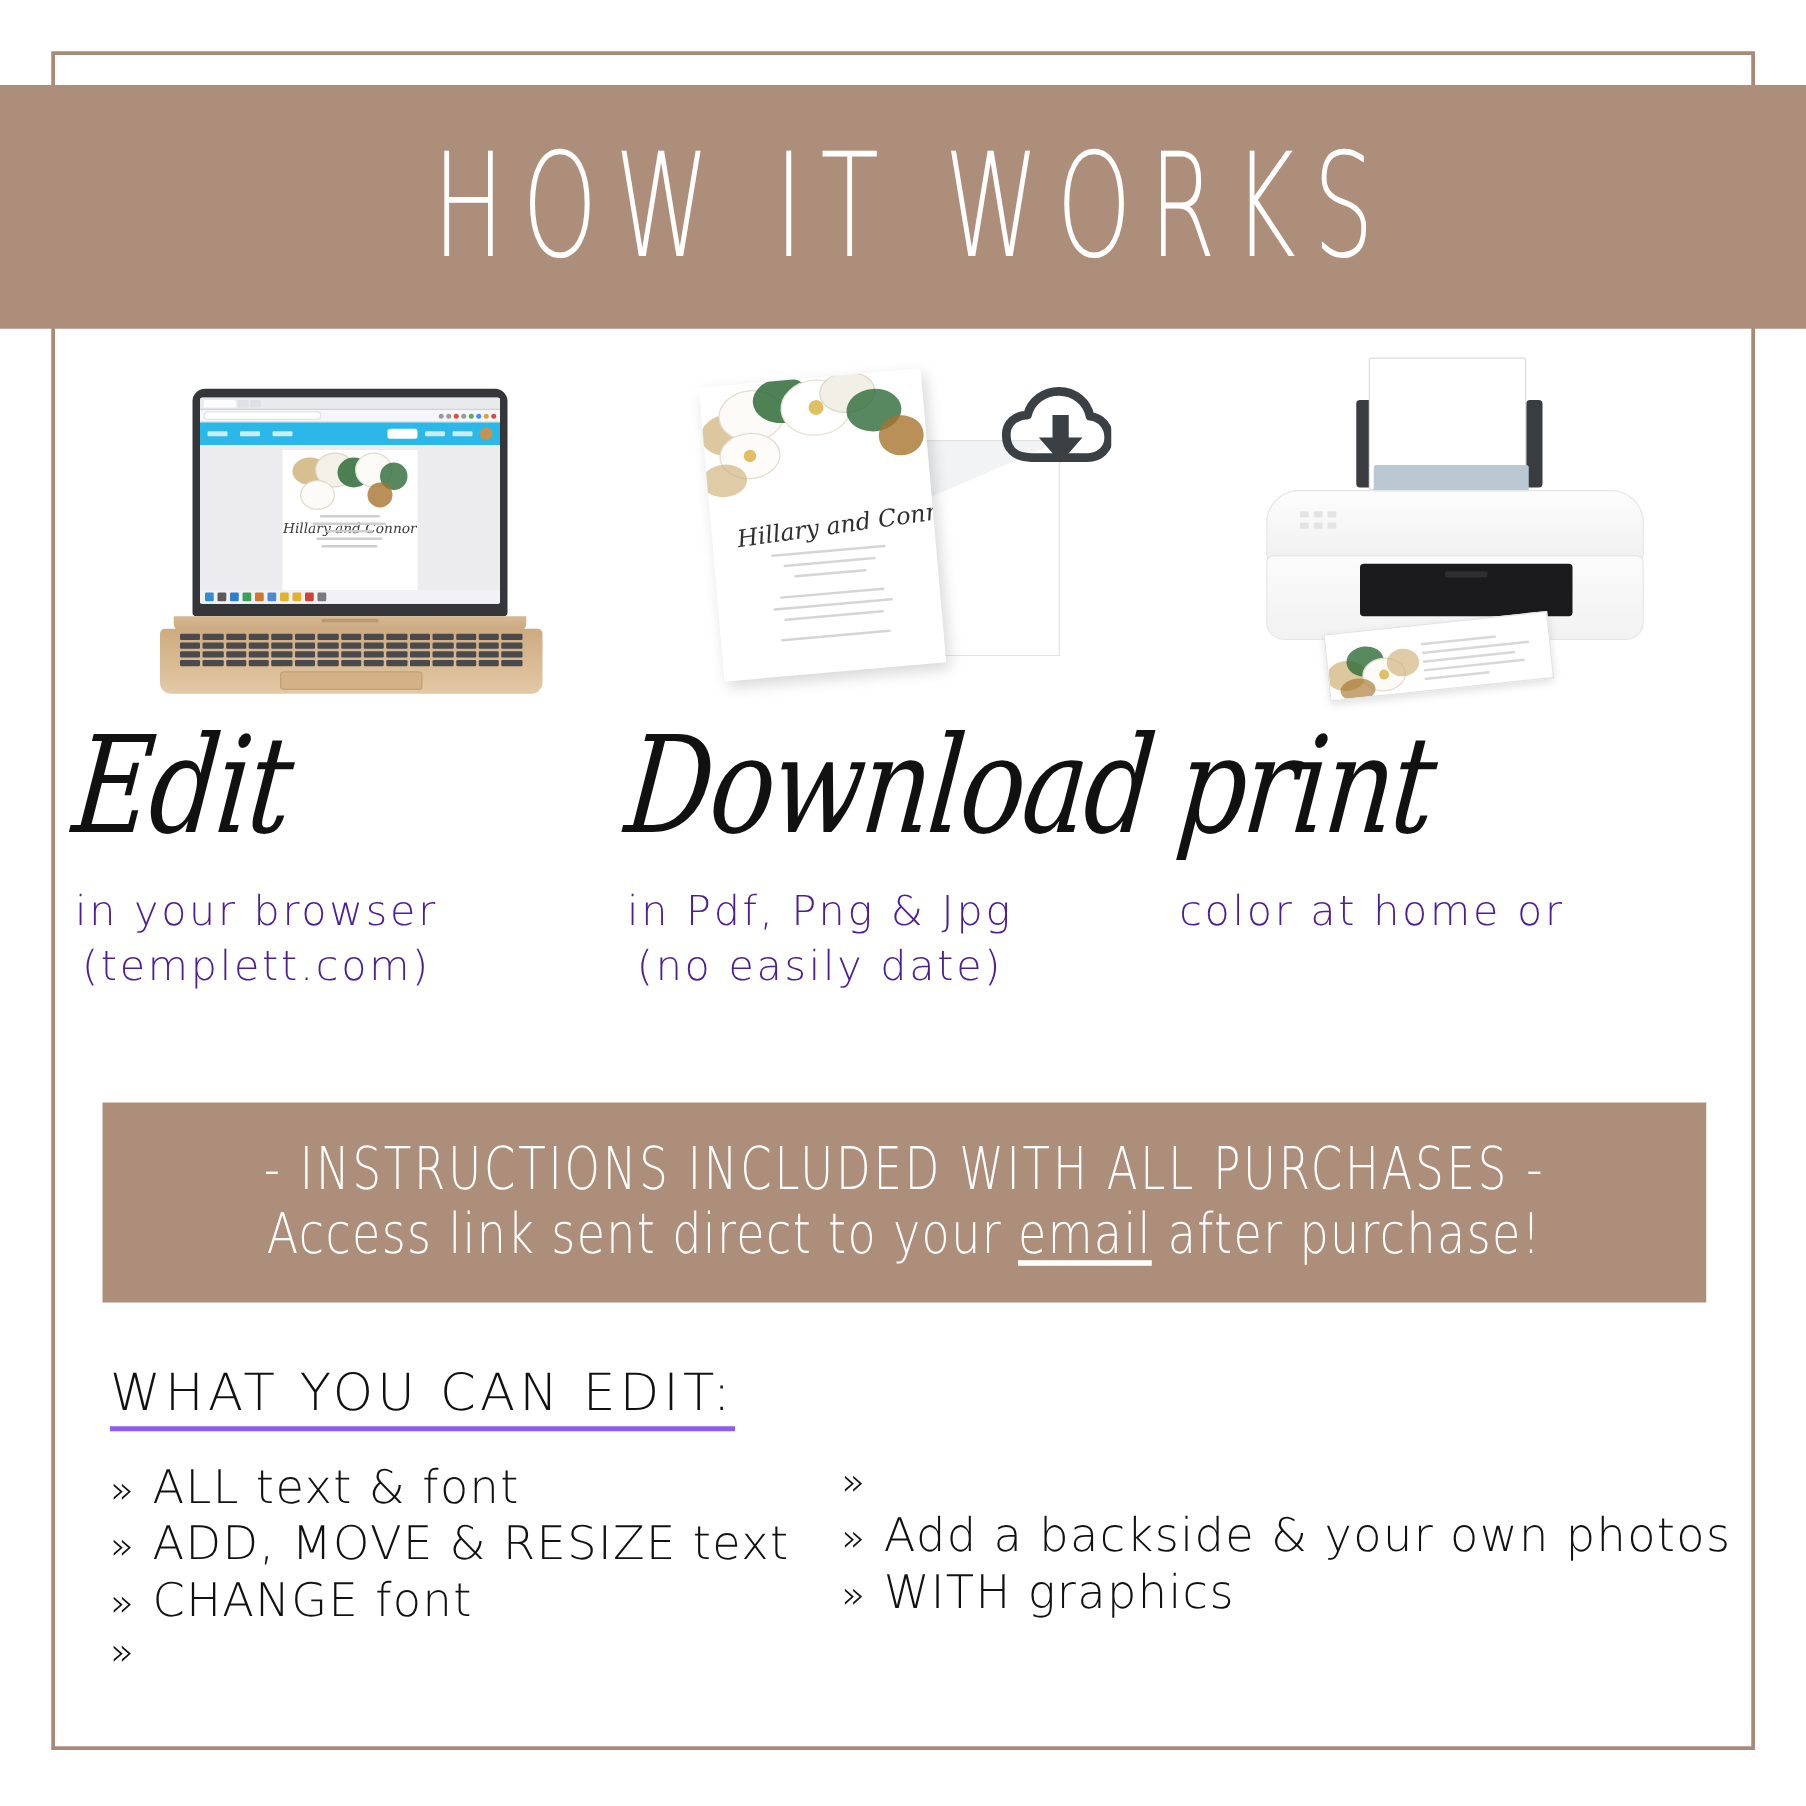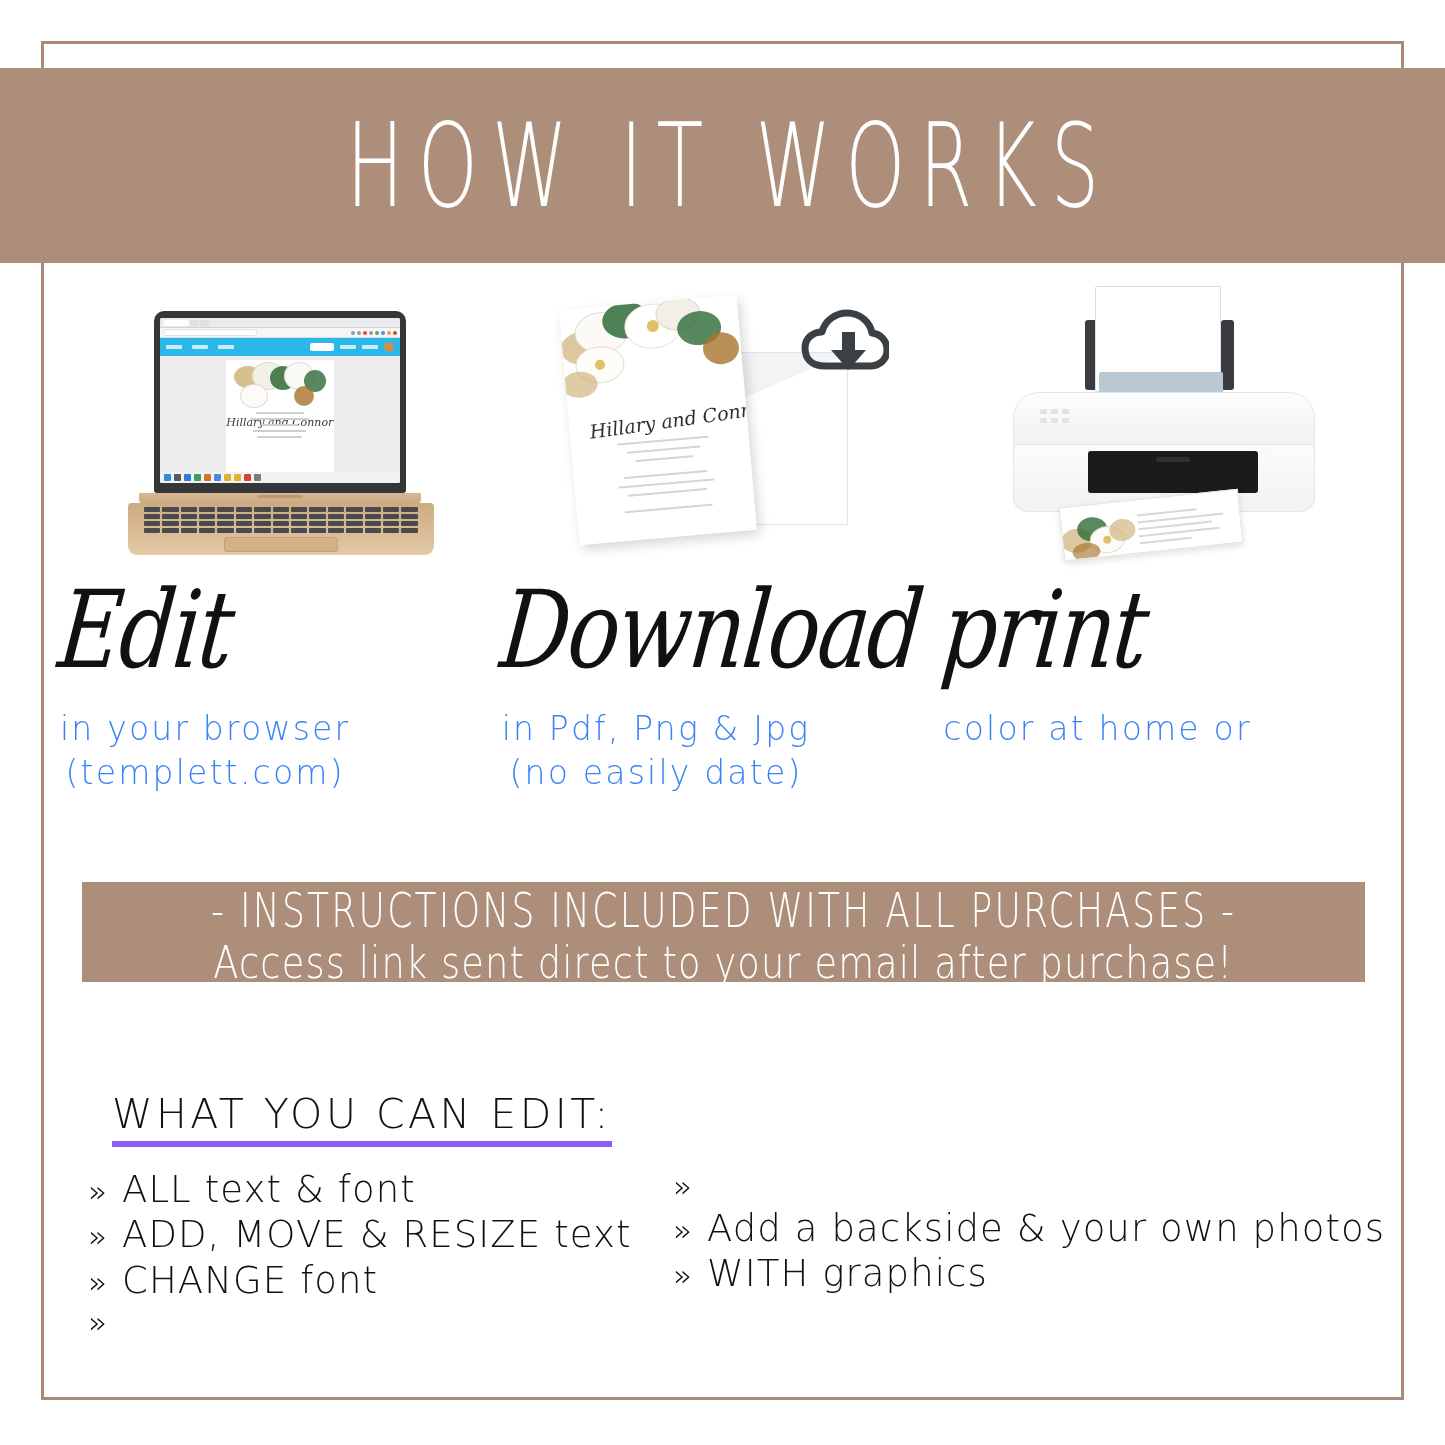--- a/index.html
+++ b/index.html
@@ -97,21 +97,21 @@
     letter-spacing: -2px;
     white-space: nowrap;
   }
   .step-caption {
     margin-top: 16px;
     text-align: center;
     font-family: "DejaVu Sans", sans-serif;
     font-weight: 300;
     font-size: 33px;
     letter-spacing: 2.2px;
-    color: #3b82f6;
+    color: #4c1d95;
     line-height: 1.33;
   }
   .step-caption div { white-space: nowrap; }
 
   
   .laptop { position: relative; width: 310px; height: 255px; }
   .lid {
     position: absolute; left: 28px; top: 8px;
     width: 252px; height: 182px;
     background: #35363a;
@@ -274,26 +274,26 @@
   }
   .print-out .pl { position:absolute; right: 16px; top: 14px; width: 86px; }
   .print-out .pl span { display:block; height: 2px; background: #d8d8db; margin-bottom: 5px; }
 
   
   .instr-banner {
     position: absolute;
     left: 82px;
     top: 882px;
     width: 1283px;
-    height: 100px;
+    height: 160px;
     background: #ad8e7b;
     display: flex;
     flex-direction: column;
     align-items: center;
-    justify-content: flex-end;
+    justify-content: center;
   }
   .instr-line1 {
     color: #ffffff;
     font-family: "DejaVu Sans", sans-serif;
     font-weight: 300;
     font-size: 40px;
     letter-spacing: 2.5px;
     transform: scaleX(0.9) scaleY(1.18);
     white-space: nowrap;
     line-height: 1;
@@ -307,28 +307,28 @@
     letter-spacing: 1.2px;
     transform: scaleX(0.92) scaleY(1.12);
     white-space: nowrap;
     line-height: 1;
   }
   .instr-line2 u { text-decoration: underline; text-underline-offset: 5px; }
 
   
   .edit-heading {
     position: absolute;
-    left: 112px;
+    left: 88px;
     top: 1092px;
     font-family: "DejaVu Sans", sans-serif;
     font-weight: 300;
     font-size: 41px;
     letter-spacing: 3.5px;
     color: #111111;
-    border-bottom: 6px solid #8b5cf6;
+    border-bottom: 4px solid #8b5cf6;
     padding-bottom: 4px;
     line-height: 1.1;
   }
   .edit-cols {
     position: absolute;
     left: 88px;
     top: 1170px;
     width: 1300px;
     display: flex;
   }

